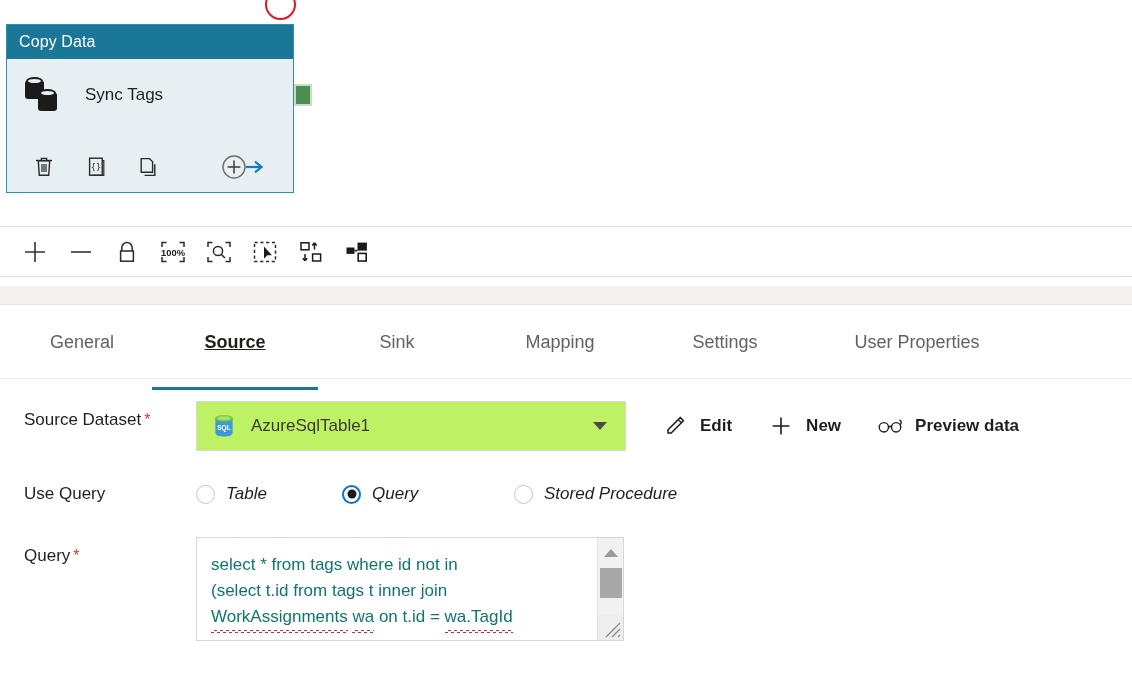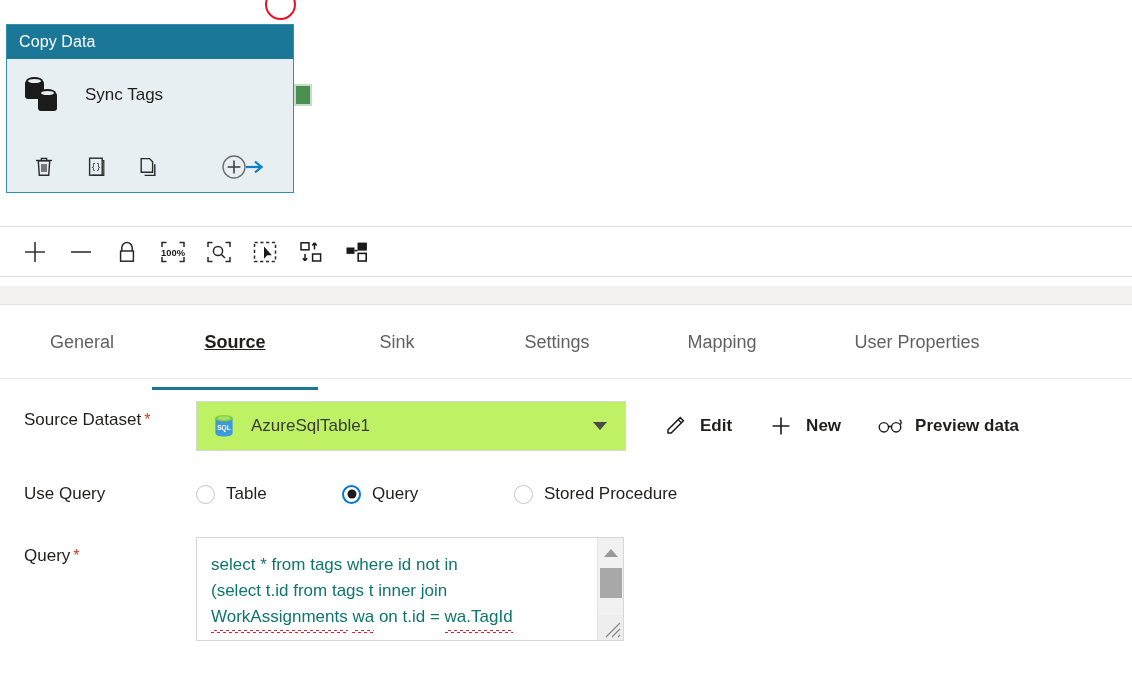--- a/index.html
+++ b/index.html
@@ -310,20 +310,21 @@
     display: flex;
     align-items: center;
     height: 38px;
   }
   .radio-opt {
     display: flex;
     align-items: center;
     cursor: pointer;
     font-size: 17px;
     color: #201f1e;
+    font-style: italic;
   }
   .radio-mark {
     width: 19px;
     height: 19px;
     border: 1.6px solid #c8c6c4;
     border-radius: 50%;
     box-sizing: border-box;
     margin-right: 11px;
     flex: none;
     position: relative;
@@ -555,22 +556,22 @@
   </div>
 </div>
 
 <div id="properties-panel">
   <div id="panel-gap"></div>
 
   <div id="tabstrip">
     <div class="tab" id="tab-general">General</div>
     <div class="tab active" id="tab-source">Source</div>
     <div class="tab" id="tab-sink">Sink</div>
+    <div class="tab" id="tab-mapping">Mapping</div>
     <div class="tab" id="tab-settings">Settings</div>
-    <div class="tab" id="tab-mapping">Mapping</div>
     <div class="tab" id="tab-userprops">User Properties</div>
   </div>
 
   <div id="form-area">
 
     <div class="form-row">
       <div class="form-label">
         <span>Source Dataset</span><span class="req-star">*</span>
       </div>
 

